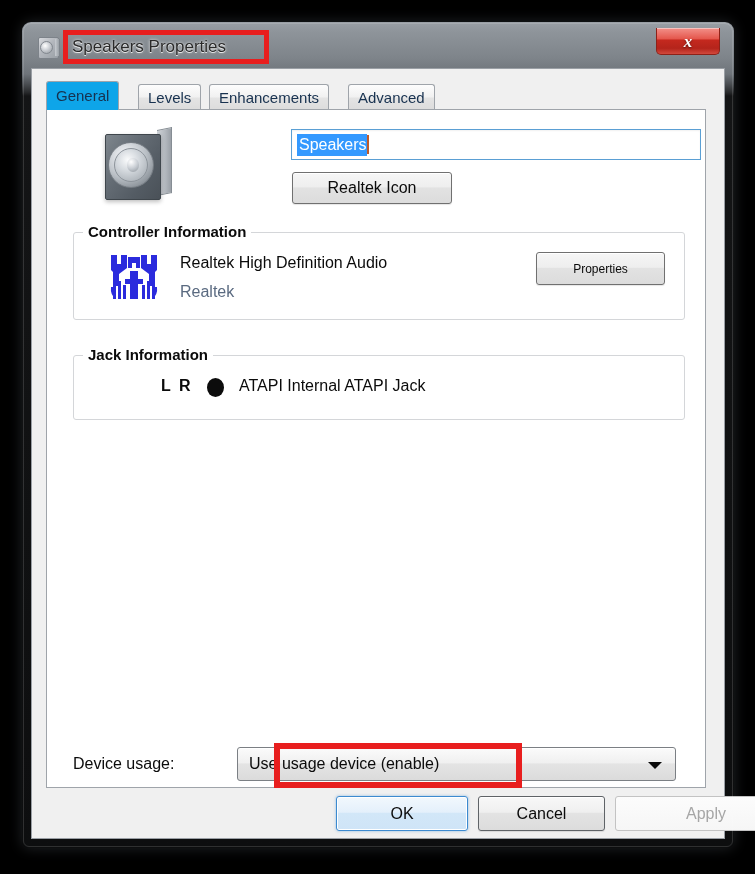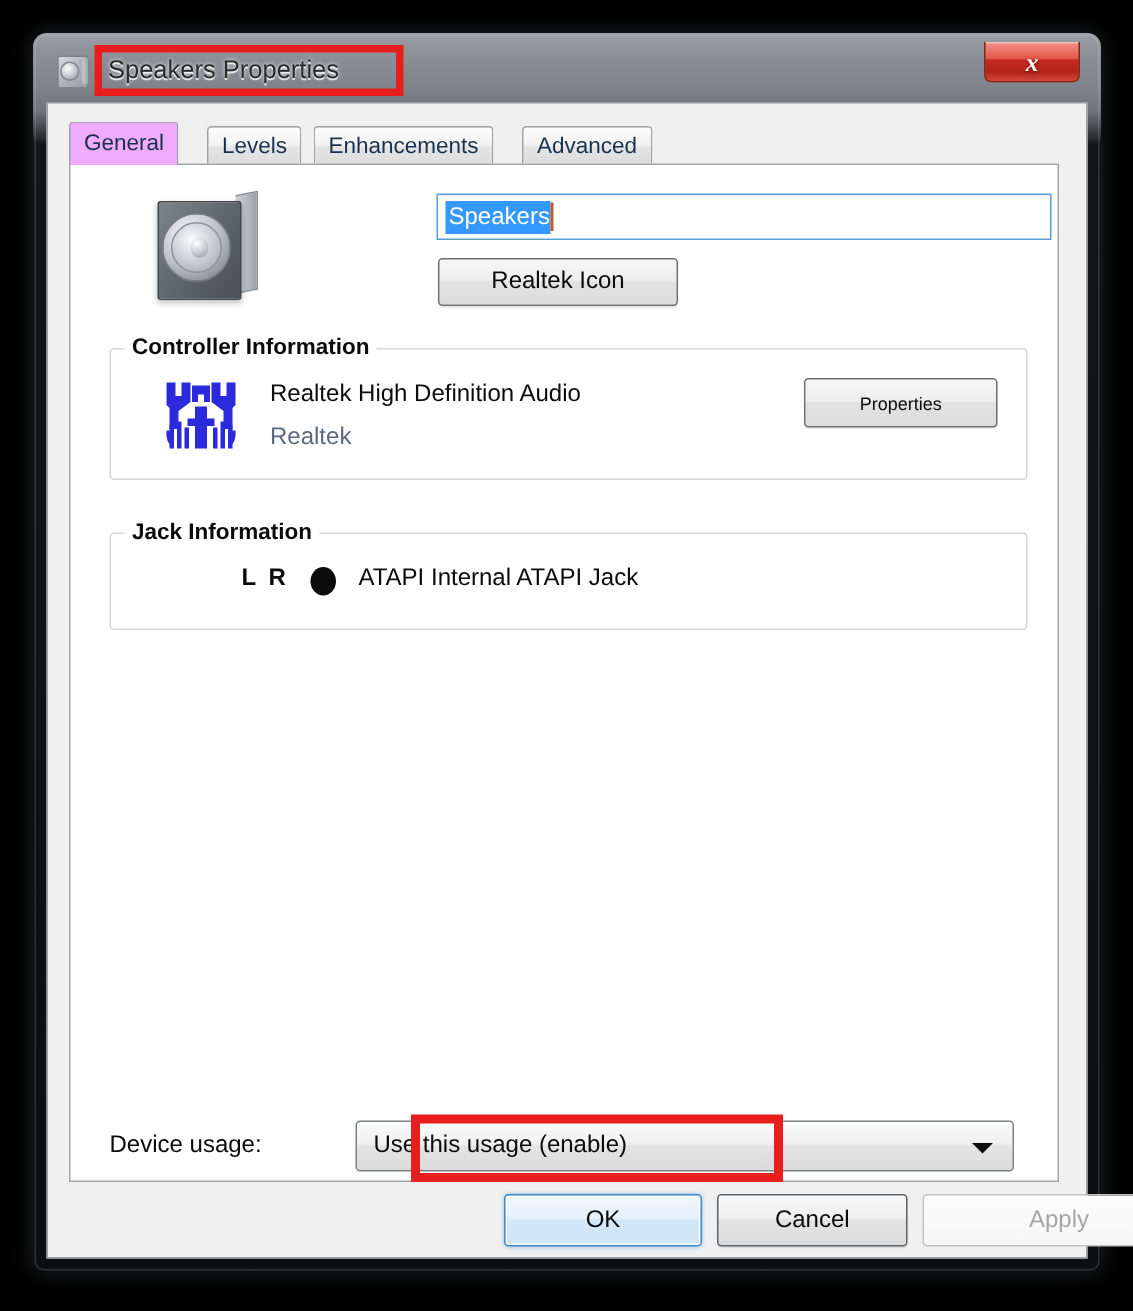--- a/index.html
+++ b/index.html
@@ -168,21 +168,21 @@
     border: 1px solid #9fa4aa;
     border-bottom: none;
     border-radius: 3px 3px 0 0;
     box-sizing: border-box;
     white-space: nowrap;
   }
   .tab.active {
     top: 0;
     height: 29px;
     line-height: 28px;
-    background: #f0abfc;
+    background: #0ea5e9;
     border-color: #9fa4aa;
     z-index: 3;
     color: #17314f;
   }
 
   
   #tabpage {
     position: absolute;
     left: 14px;
     top: 40px;
@@ -572,21 +572,21 @@
           <div id="jack-lr">L R</div>
 
           <div id="jack-dot"></div>
 
           <div id="jack-label">ATAPI Internal ATAPI Jack</div>
         </div>
 
         <div id="device-usage-label">Device usage:</div>
 
         <div id="device-usage-select">
-          <span id="device-usage-value">Use this usage (enable)</span>
+          <span id="device-usage-value">Use usage device (enable)</span>
           <span id="device-usage-arrow"></span>
         </div>
 
         <div id="usage-highlight"></div>
       </div>
 
       <button class="dlg-button" id="ok-button">OK</button>
 
       <button class="dlg-button" id="cancel-button">Cancel</button>
 

